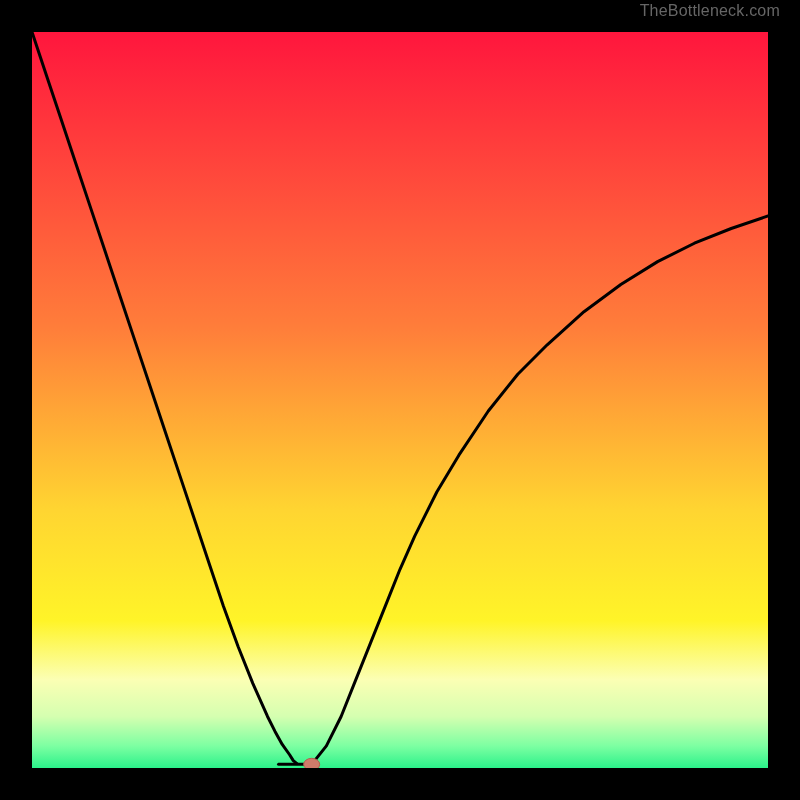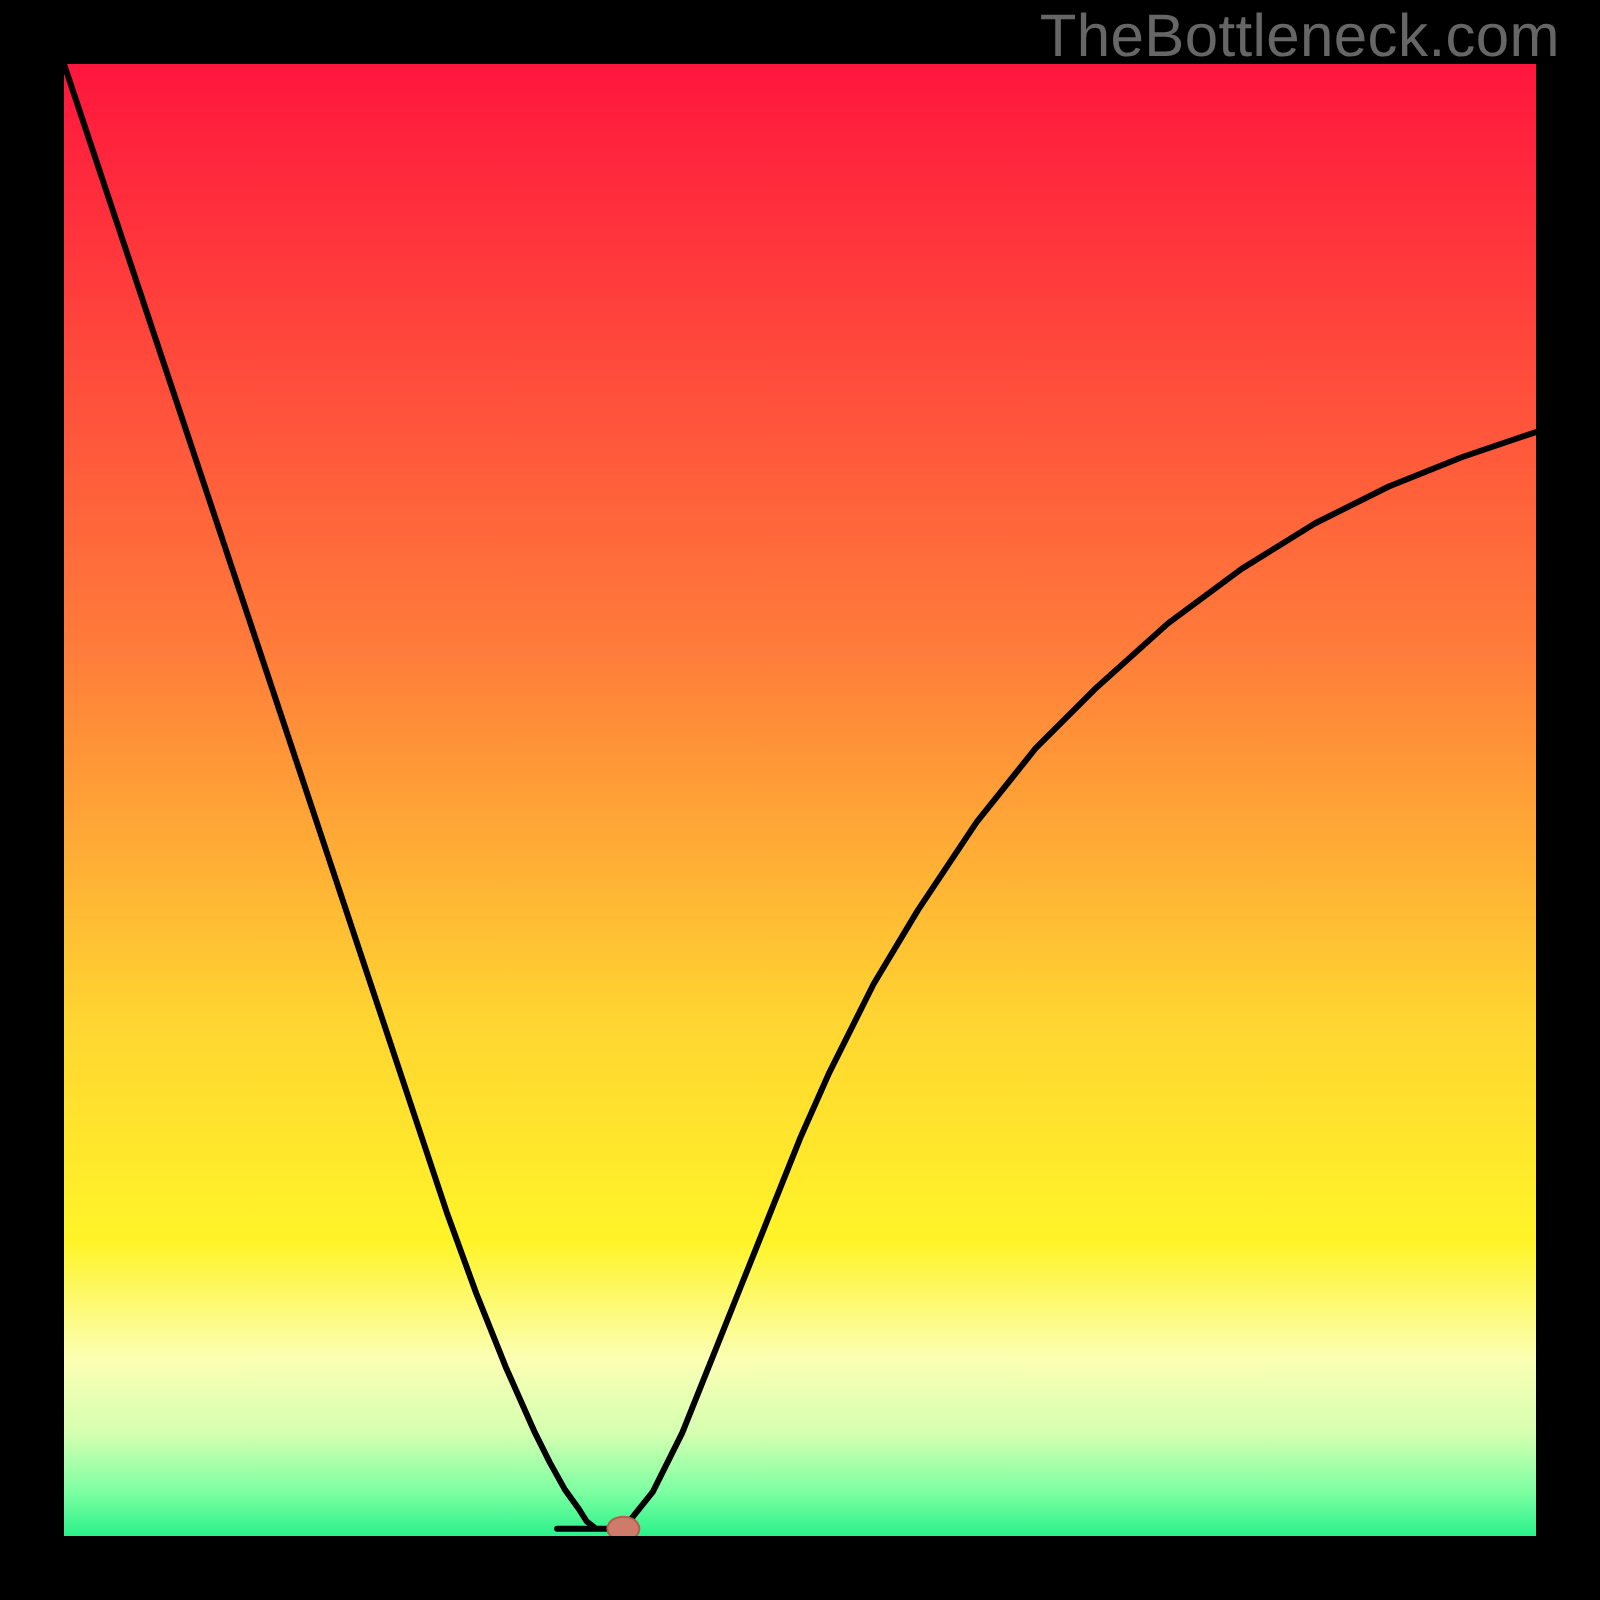--- a/index.html
+++ b/index.html
@@ -17,21 +17,21 @@
     top: 0;
     width: 800px;
     height: 800px;
     background: #000;
   }
   .watermark {
     position: absolute;
     top: 2px;
     right: 20px;
     color: #666;
-    font-size: 30px;
+    font-size: 16px;
     font-weight: 500;
     letter-spacing: 0.2px;
     z-index: 5;
   }
   .plot-wrap {
     position: absolute;
     left: 32px;
     top: 32px;
     width: 736px;
     height: 736px;

